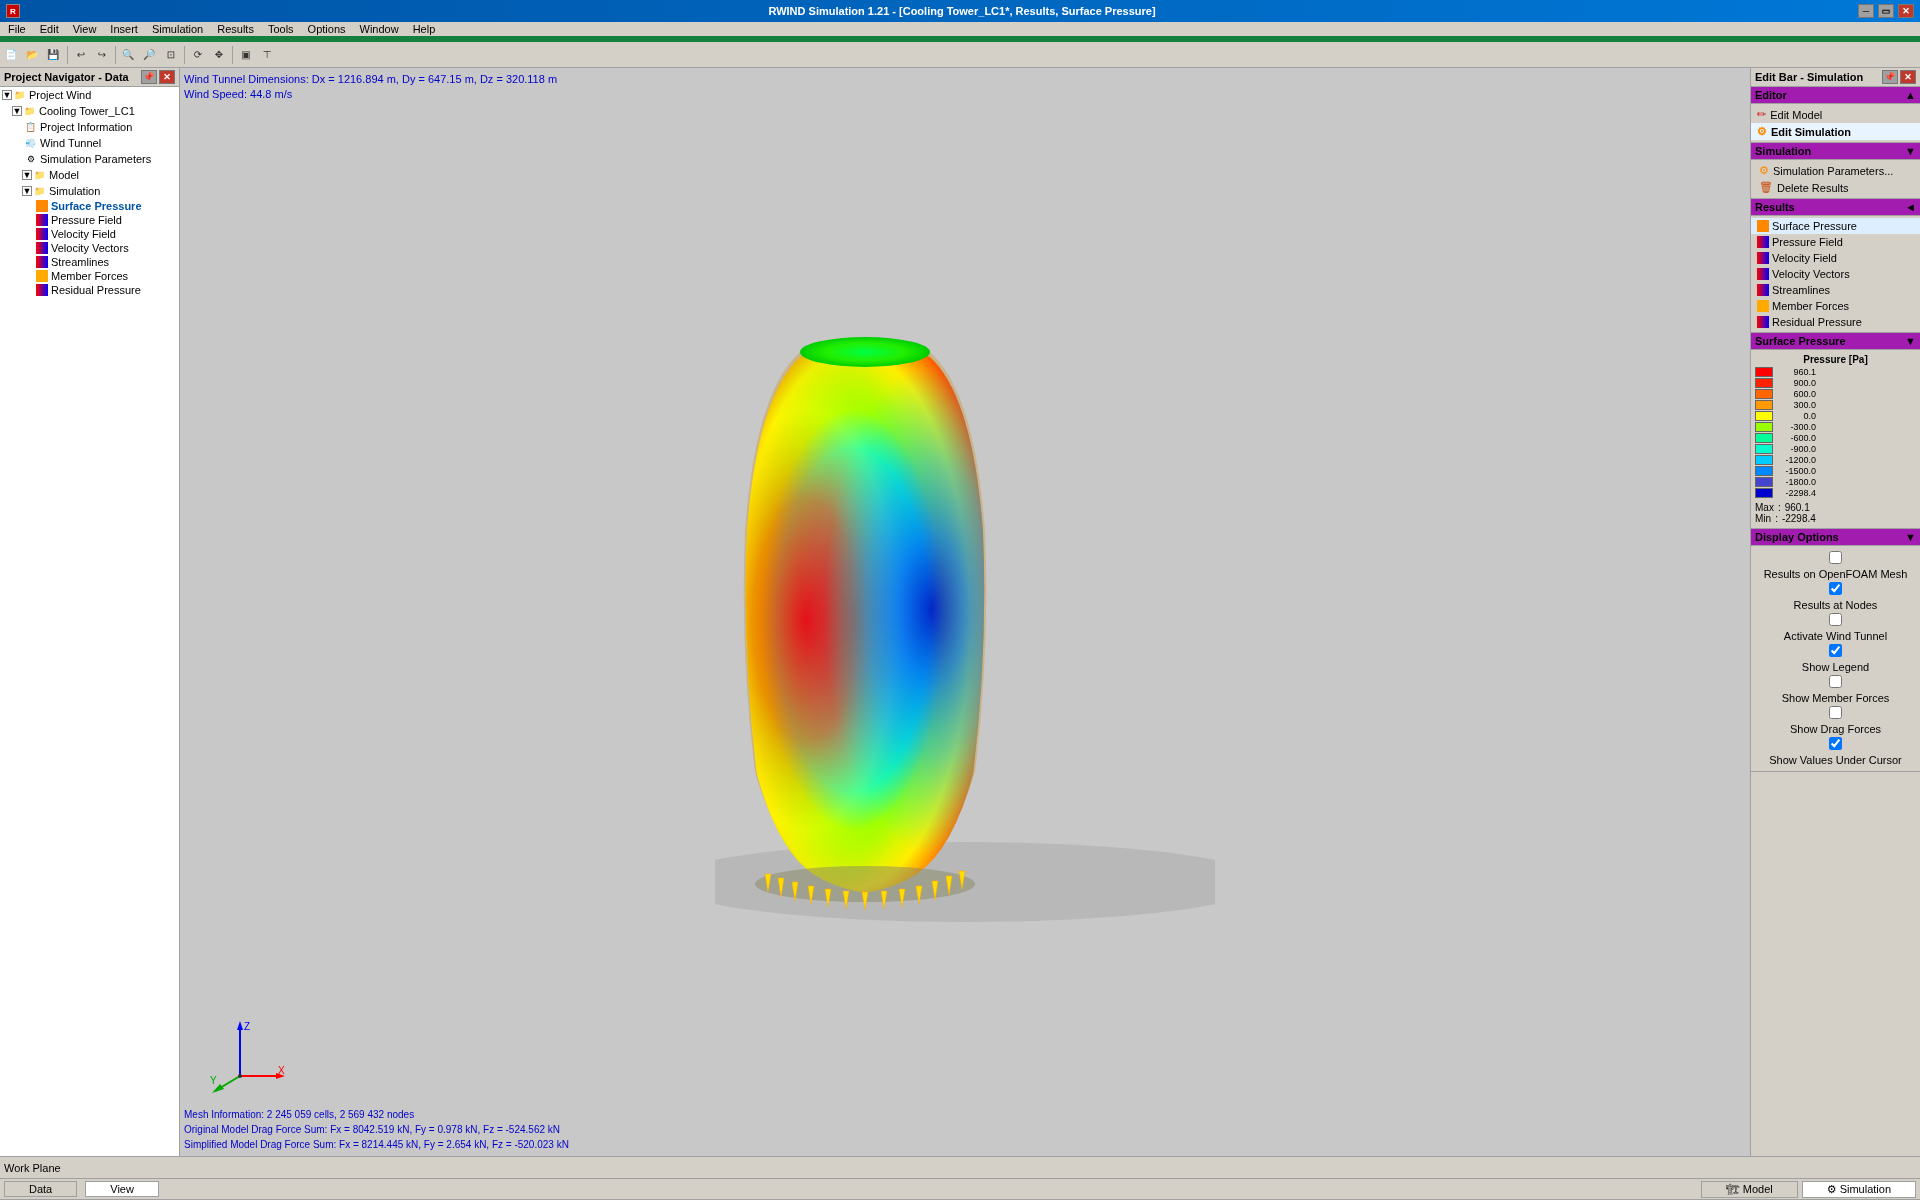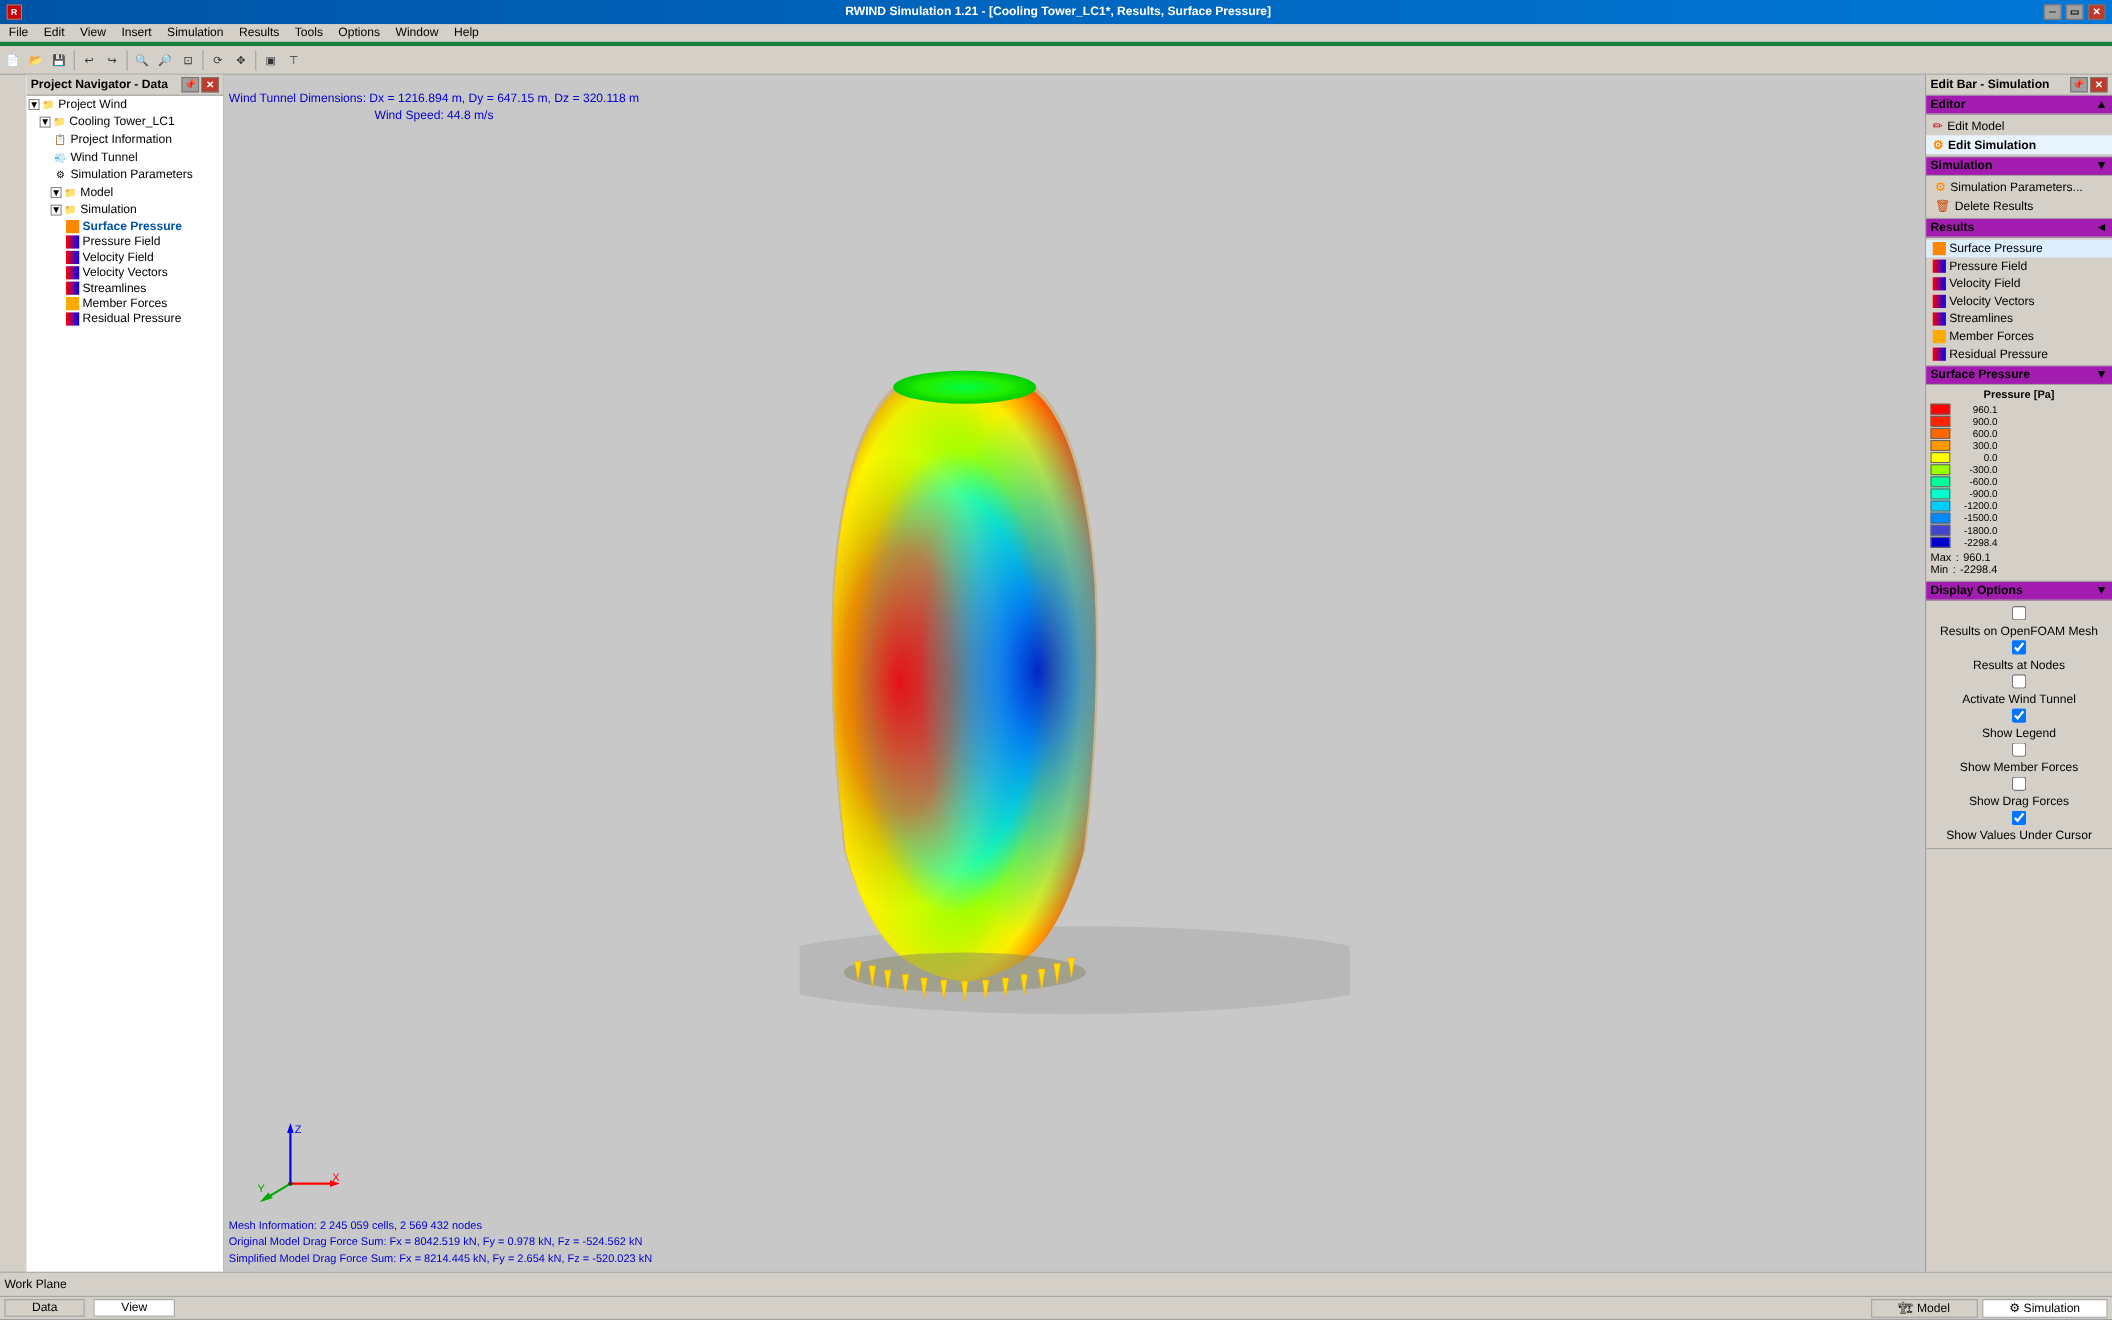--- a/index.html
+++ b/index.html
@@ -29,21 +29,21 @@
       color: #000;
     }
     .win-btn.close { background: #c0392b; color: white; }
 
     
     #menu-bar {
       height: 20px;
       background: #d4d0c8;
       display: flex;
       align-items: center;
-      border-bottom: 4px solid #15803d;
+      border-bottom: 6px solid #15803d;
       padding: 0 2px;
       gap: 2px;
     }
     .menu-item {
       padding: 1px 6px;
       cursor: pointer;
       font-size: 11px;
       color: #000;
     }
 
@@ -65,21 +65,20 @@
       display: flex; align-items: center; justify-content: center;
       font-size: 10px;
       color: #333;
     }
     .tb-sep { width: 1px; height: 18px; background: #a0a0a0; margin: 0 2px; }
 
     
     #main-layout {
       display: flex;
       height: calc(1200px - 22px - 20px - 26px - 22px - 22px);
-      padding-left: 24px;
     }
 
     
     #left-panel {
       width: 180px;
       background: #ffffff;
       border-right: 1px solid #a0a0a0;
       display: flex;
       flex-direction: column;
       overflow: hidden;
@@ -112,26 +111,25 @@
 
     
     #viewport {
       flex: 1;
       background: #c8c8c8;
       position: relative;
       overflow: hidden;
     }
     #viewport-info {
       position: absolute;
-      top: 15px;
+      top: 4px;
       left: 4px;
       font-size: 11px;
       color: #0000cc;
       line-height: 1.4;
-      text-align: center;
     }
     #viewport-bottom-info {
       position: absolute;
       bottom: 4px;
       left: 4px;
       font-size: 10px;
       color: #0000cc;
       line-height: 1.5;
     }
 

